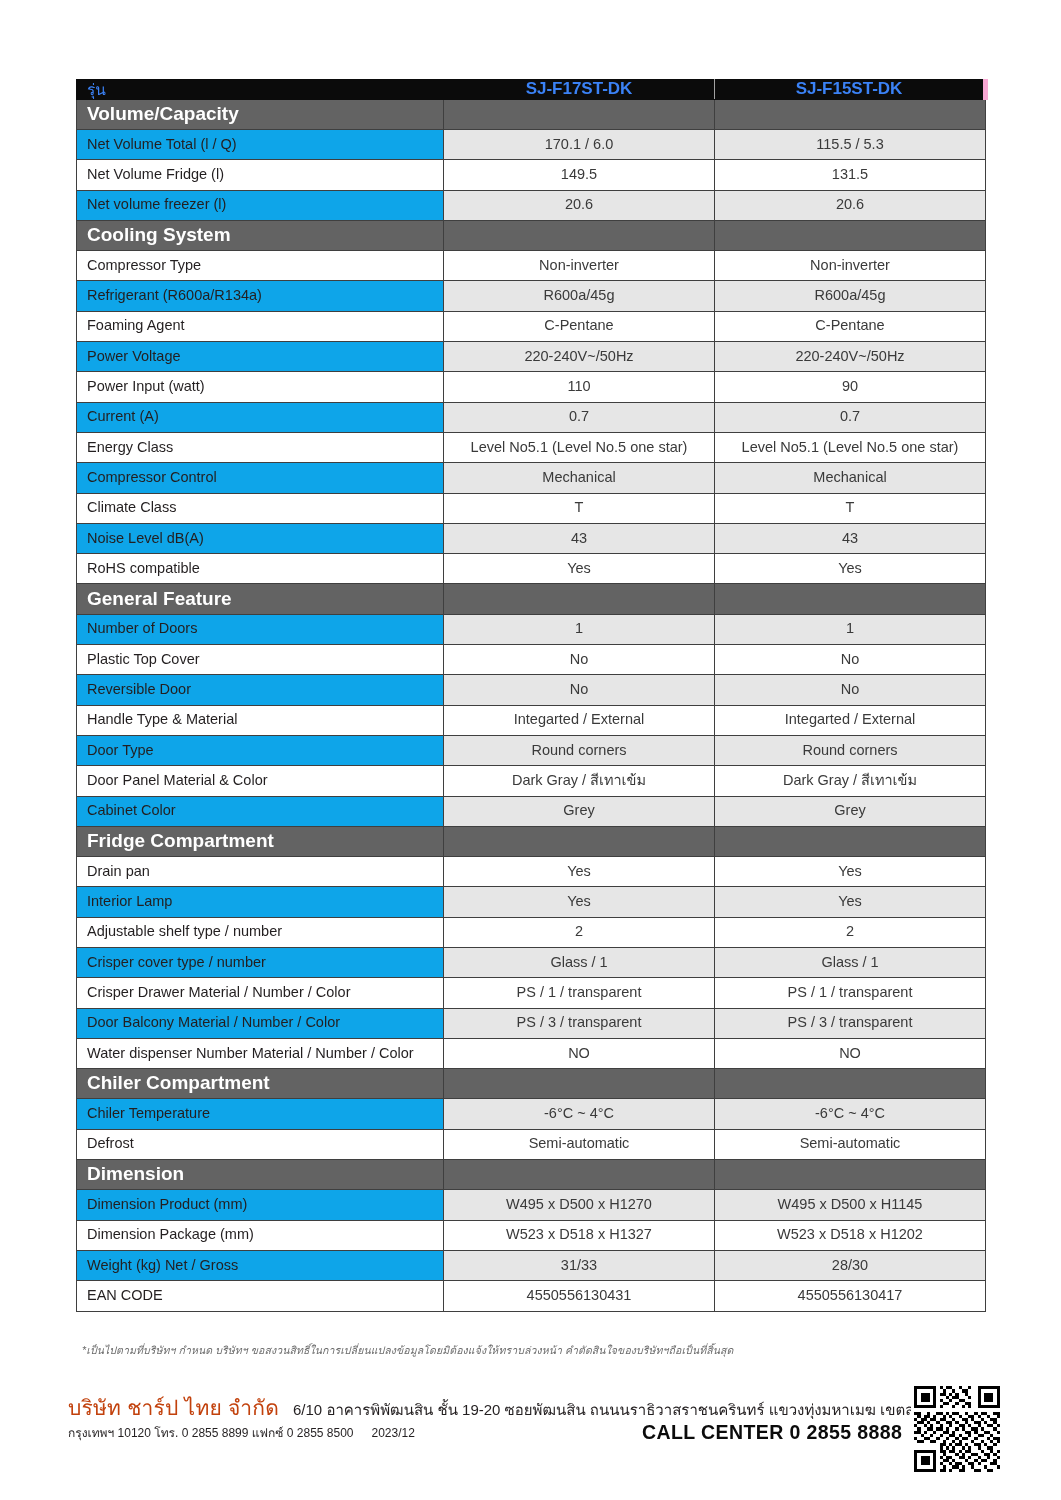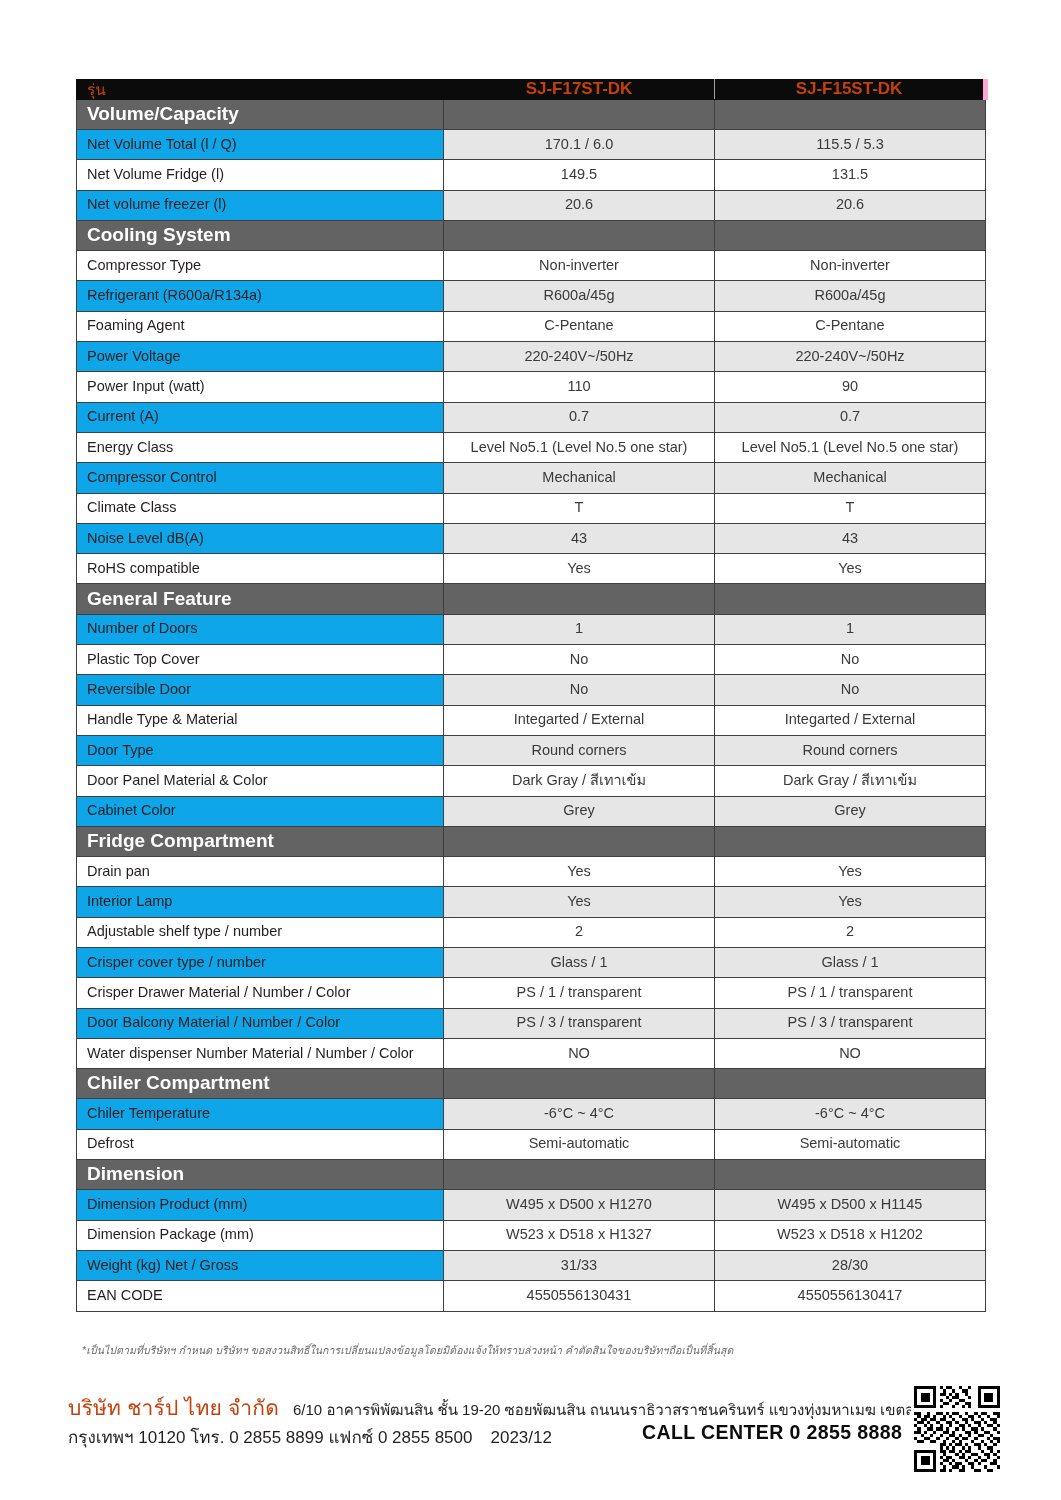--- a/index.html
+++ b/index.html
@@ -41,21 +41,21 @@
     font-size: 14.5px;
     font-weight: normal;
     line-height: 1.1;
     vertical-align: middle;
     box-sizing: border-box;
   }
 
   
   tr.head td {
     background: #0b0b0b;
-    color: #c2410c;
+    color: #3b82f6;
     border-color: #0b0b0b;
     height: 19px;
     font-size: 15px;
   }
   tr.head td.model {
     text-align: center;
     font-weight: bold;
     font-size: 17px;
     padding-left: 0;
     border-left: 1px solid #ffffff;
@@ -121,21 +121,21 @@
     letter-spacing: 0.2px;
   }
   .f-address {
     font-size: 15px;
     color: #231f20;
     margin-left: 14px;
   }
   .f-line2 {
     position: absolute;
     left: 0; top: 32px;
-    font-size: 17px;
+    font-size: 12px;
     color: #231f20;
     white-space: nowrap;
   }
   .f-date { margin-left: 18px; }
   .f-callcenter {
     position: absolute;
     left: 574px;
     top: 30px;
     font-size: 19.5px;
     font-weight: bold;

